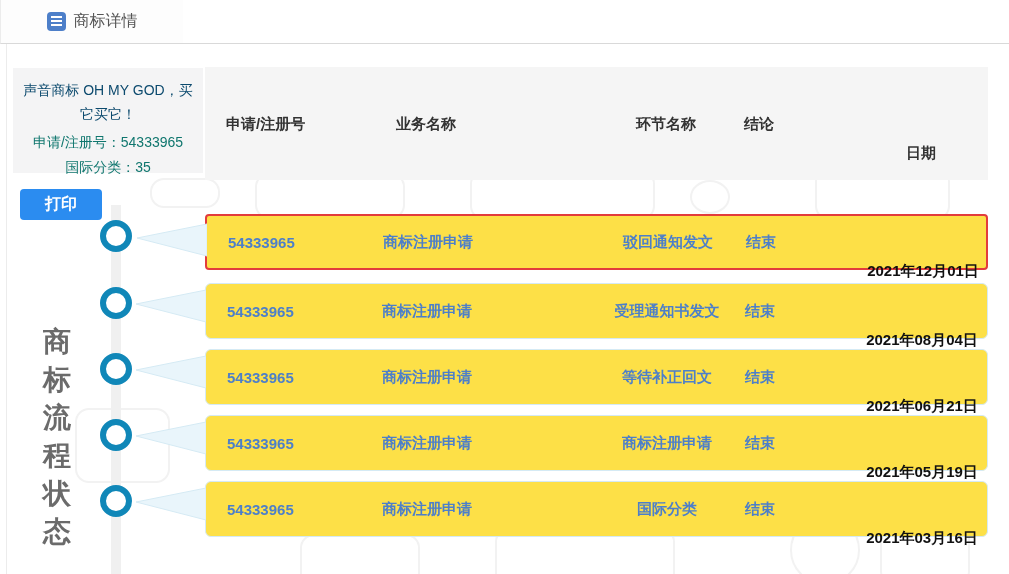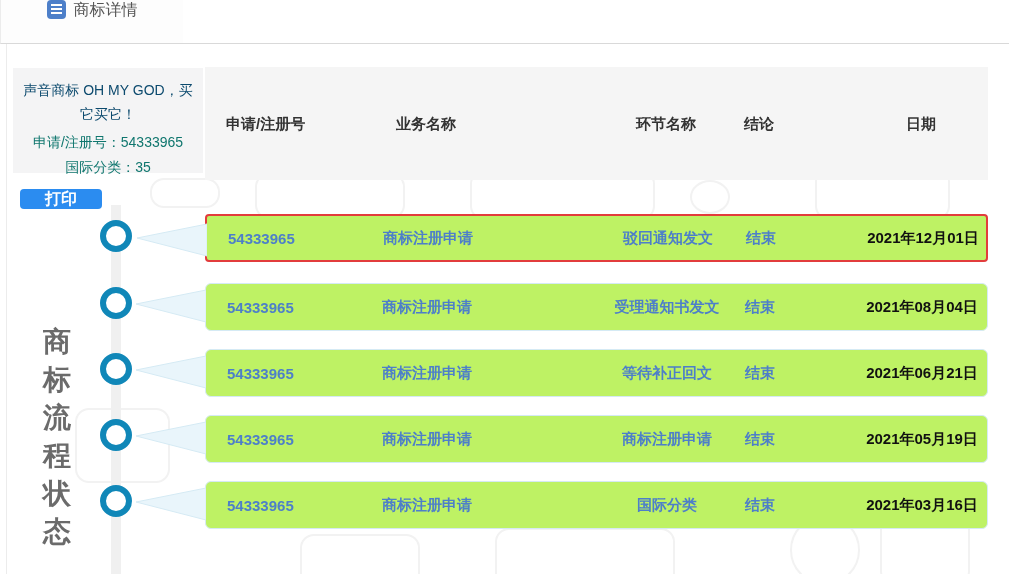--- a/index.html
+++ b/index.html
@@ -6,21 +6,21 @@
   html,body { background:#fff; }
   body { font-family:"Liberation Sans","DejaVu Sans",sans-serif; }
   .page { position:relative; width:1009px; height:574px; background:#fff; overflow:hidden; }
 
   
   .wm { position:absolute; border:2px solid #f2f2f2; border-radius:14px; }
   .wm.round { border-radius:50%; }
 
   
   .tabbar { position:absolute; top:0; left:0; width:1009px; height:44px; display:flex; }
-  .tab { display:flex; justify-content:center; gap:8px;
+  .tab { display:flex; align-items:center; justify-content:center; gap:8px;
          font-size:16px; color:#555; background:#fdfdfd; cursor:pointer; }
   .tab-details { width:183px; border-left:1px solid #ececec; border-bottom:1px solid #d9d9d9; }
   .tab-flow { width:183px; background:#fff; border-top:3px solid #5585d0;
               border-left:1px solid #e4e4e4; border-right:1px solid #e4e4e4; }
   .tab-filler { flex:1; border-bottom:1px solid #d9d9d9; }
 
   .icon-doc { width:19px; height:19px; background:#4d7fc9; border-radius:4px; position:relative; }
   .icon-doc::before { content:""; position:absolute; left:4px; right:4px; top:4px; height:2px;
                       background:#fff; box-shadow:0 4px 0 #fff, 0 8px 0 #fff; }
   .icon-list { width:19px; height:16px; display:flex; gap:3px; }
@@ -30,51 +30,51 @@
       background:repeating-linear-gradient(180deg,#4d7fc9 0 4px,transparent 4px 6px); }
 
   .content-border { position:absolute; left:6px; top:44px; width:1px; height:530px; background:#ececec; }
 
   
   .info-card { position:absolute; left:13px; top:68px; width:190px; height:105px;
                background:#f4f4f5; padding:10px 8px; text-align:center; font-size:14px; }
   .info-title { color:#0c4a6e; line-height:24px; margin-bottom:4px; }
   .info-line { color:#0f766e; line-height:25px; }
 
-  .print-btn { position:absolute; left:20px; top:189px; width:82px; height:20px;
+  .print-btn { position:absolute; left:20px; top:189px; width:82px; height:31px;
                background:#2b8cf0; color:#fff; font-weight:bold; font-size:16px;
                border:none; border-radius:4px; cursor:pointer; }
 
   
   .track { position:absolute; left:111px; top:205px; width:10px; height:369px; background:#f0f0f0; }
   .tl-circle { position:absolute; left:100px; width:32px; height:32px; border-radius:50%;
                background:#fff; border:6px solid #1087b8; }
   .vertical-title { position:absolute; left:42px; top:328px; width:30px; display:flex;
                     flex-direction:column; gap:10px; font-size:28px; font-weight:bold;
                     color:#6b6b6b; text-align:center; line-height:28px; }
 
   
   .thead { position:absolute; left:205px; top:67px; width:783px; height:113px; background:#f5f5f5; }
   .thead .cell, .row .cell { position:absolute; top:50%; transform:translateY(-50%);
                              white-space:nowrap; font-size:15px;padding-left:12px; }
   .cell.centered { transform:translate(-50%,-50%); }
   .thead .cell { color:#333; font-weight:bold; }
 
-  .row { position:absolute; left:205px; width:783px; height:48px; background:#bef264;
+  .row { position:absolute; left:205px; width:783px; height:56px; background:#fde047;
          border:1px solid #d5eaf4; border-radius:6px; }
   .row.highlight { border:2px solid #e23c3c; border-radius:4px; }
   .row .cell { font-weight:bold; color:#4d7fc9; }
   .row .cell.date { color:#111; }
   .row .wedge { position:absolute; left:-72px; top:0; width:72px; height:44px; }
 
   .c1 { left:9px; }
   .c2 { left:215px; }
   .c3 { left:455px; }
   .c4 { left:548px; }
-  .c5 { left:710px; }
+  .c5 { left:710px;margin-top:29px; }
 </style>
 </head>
 <body>
 
 <div class="page">
 
   <div class="wm" style="left:150px;top:178px;width:70px;height:30px;"></div>
   <div class="wm" style="left:255px;top:173px;width:150px;height:46px;"></div>
   <div class="wm" style="left:470px;top:170px;width:185px;height:50px;"></div>
   <div class="wm round" style="left:690px;top:180px;width:40px;height:34px;"></div>

